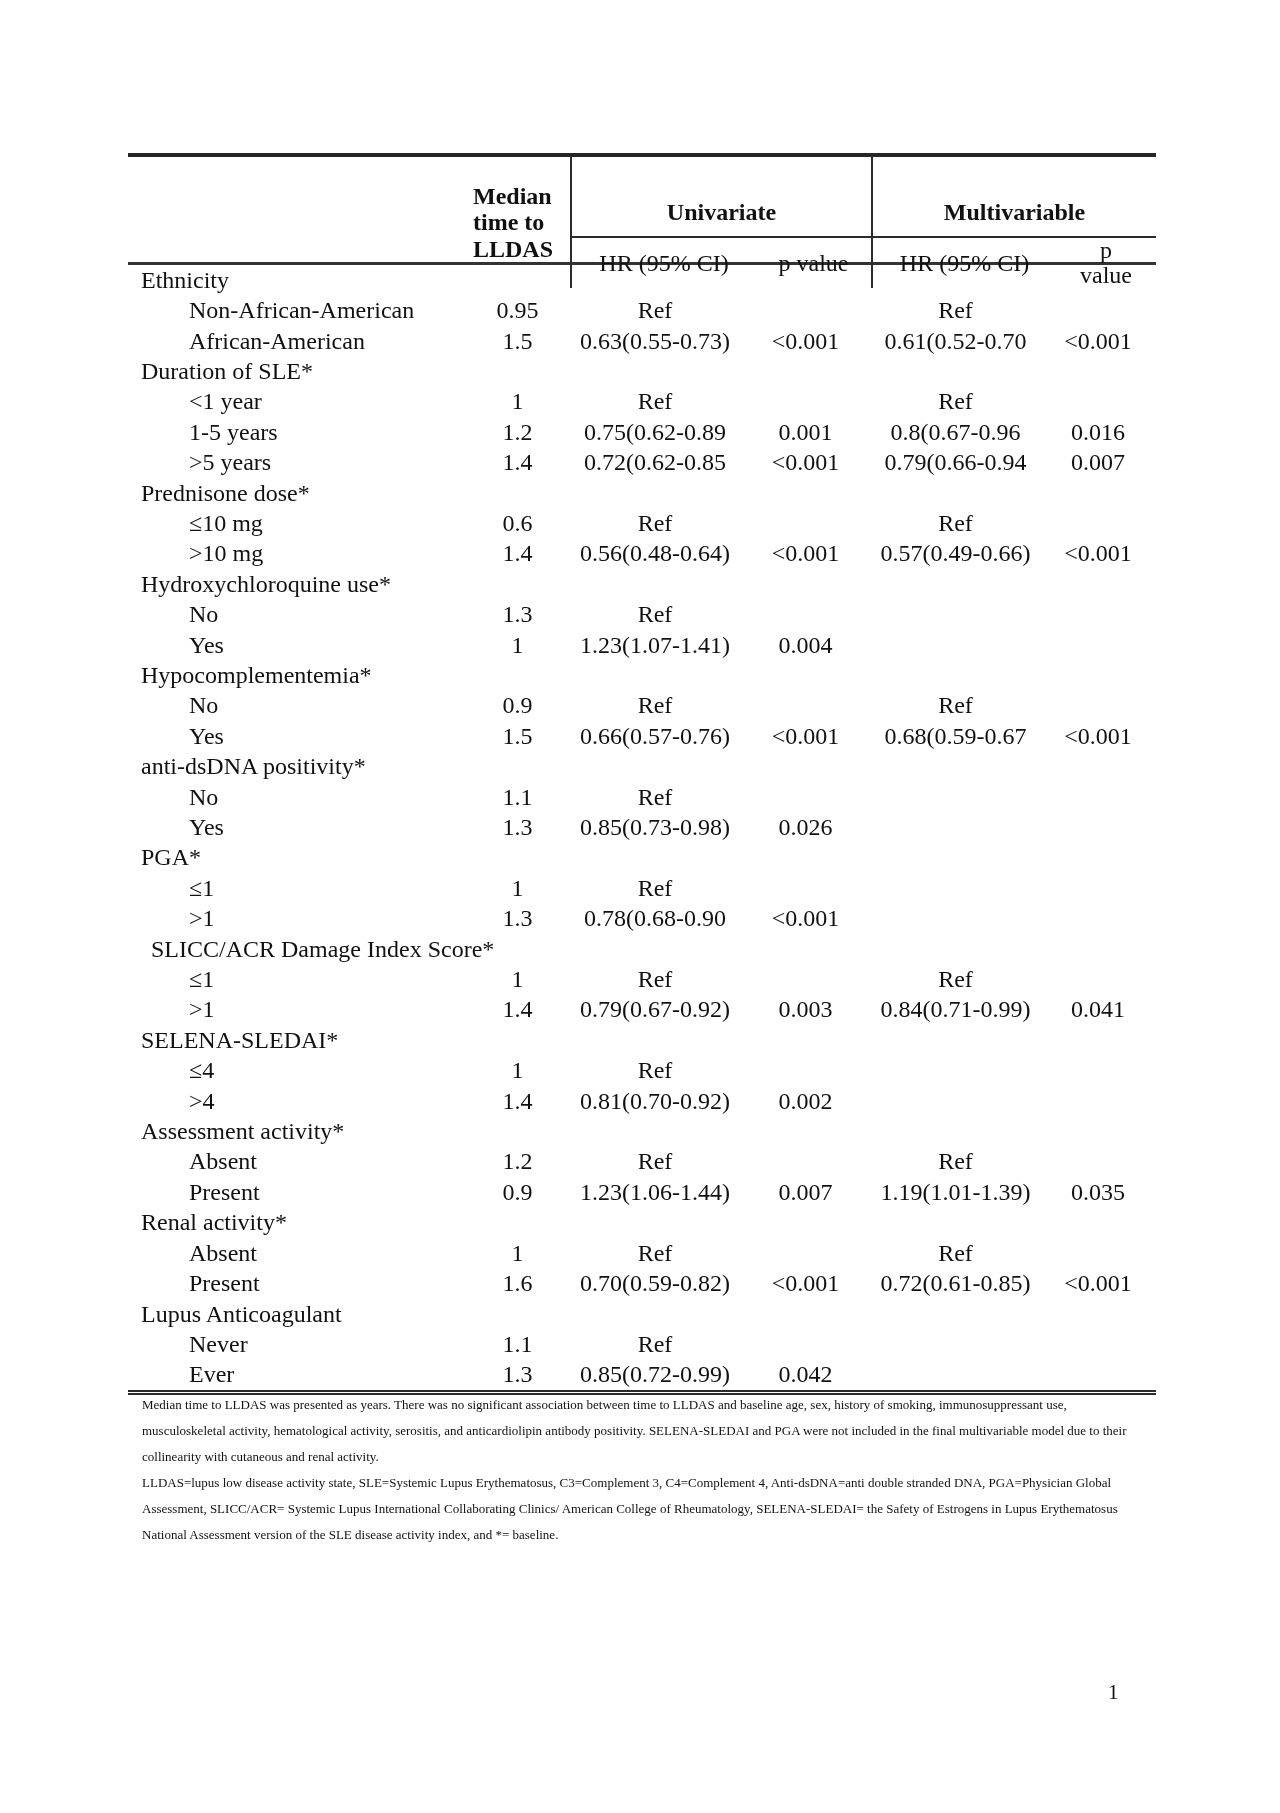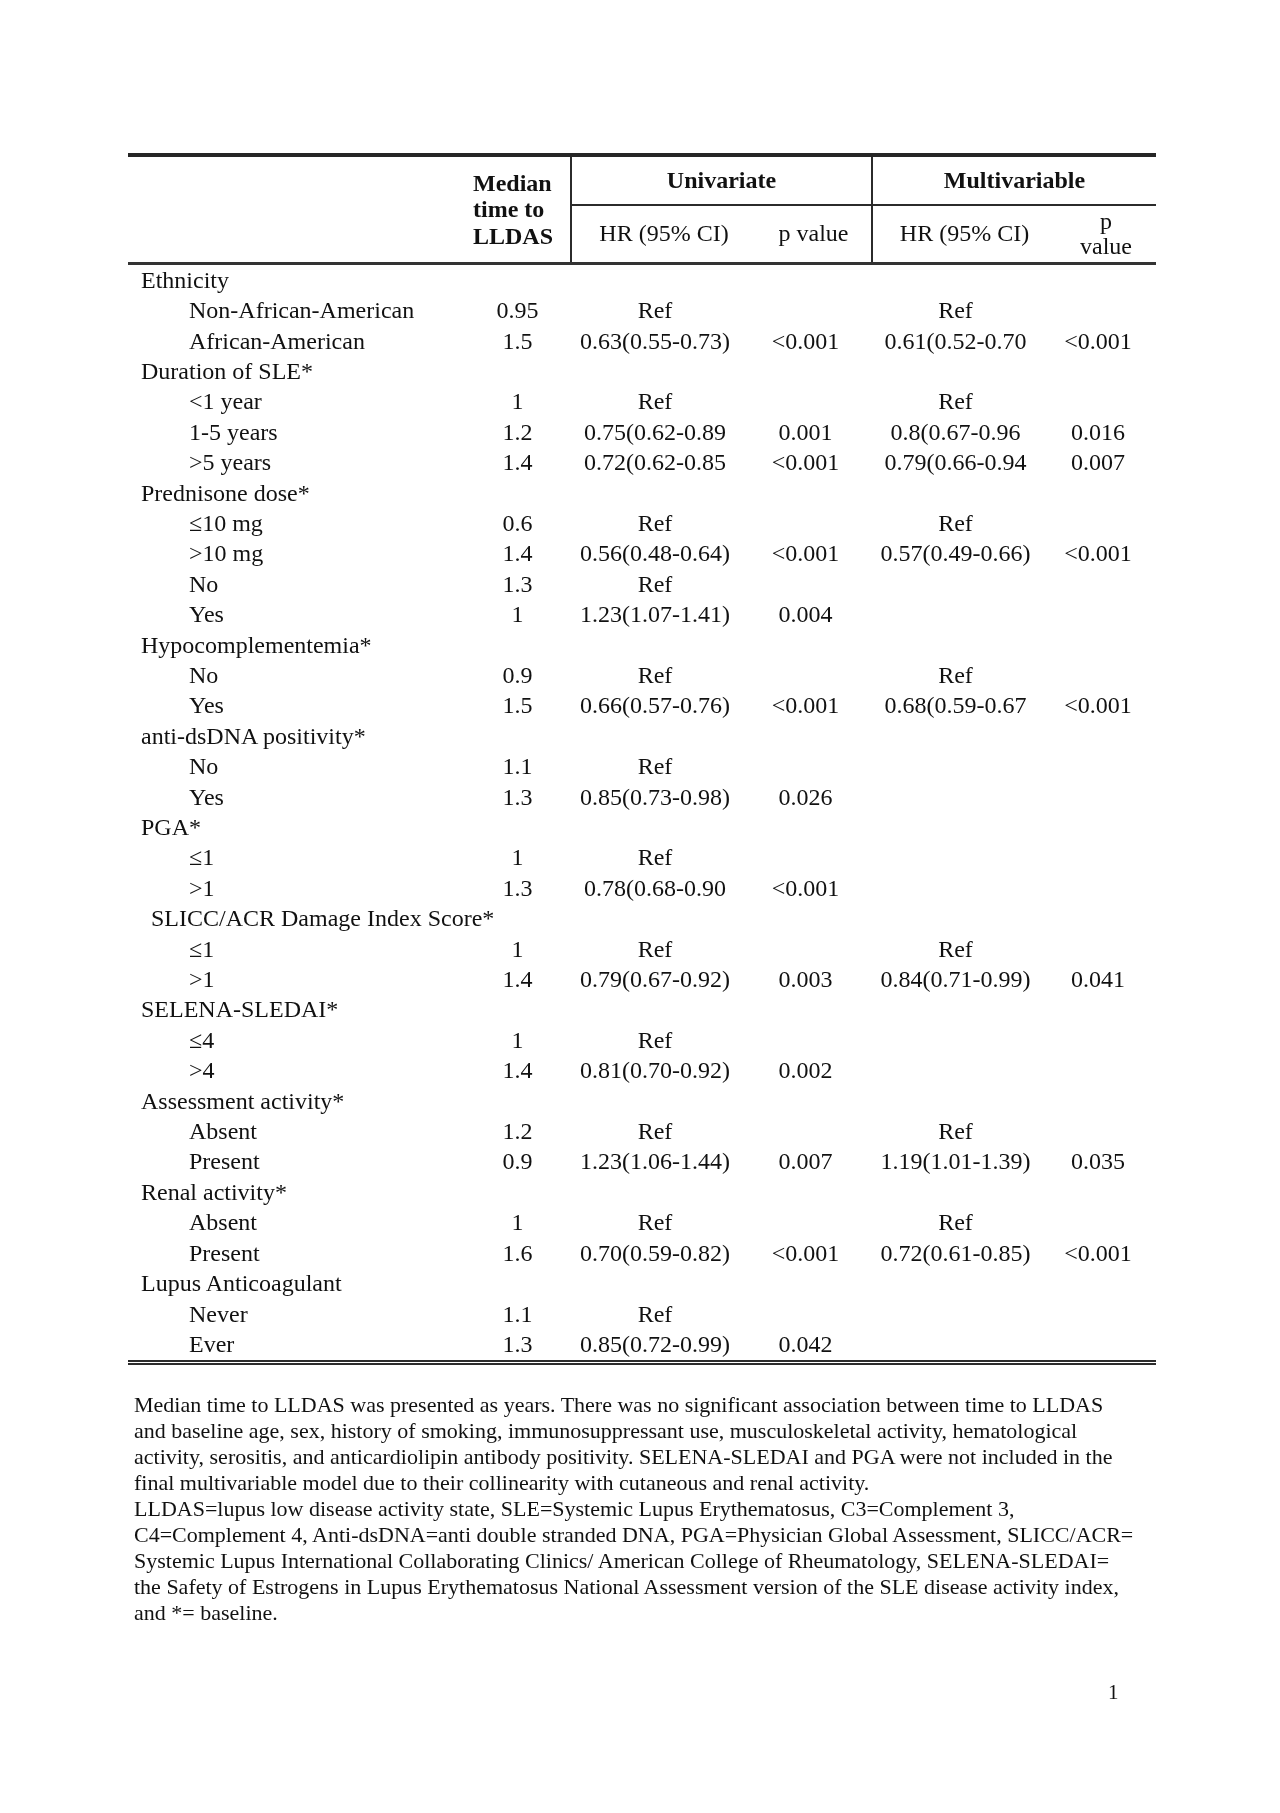--- a/index.html
+++ b/index.html
@@ -30,21 +30,21 @@
     padding:0 8px;
   }
   .h-group{
     border-left:2px solid #2b2b2b;
     display:flex;flex-direction:column;
   }
   .h-group-title{
     height:47px;flex:0 0 47px;
     border-bottom:2px solid #2b2b2b;
     font-weight:bold;
-    display:flex;align-items:center;justify-content:center;
+    display:flex;align-items:center;justify-content:center;margin-top:32px;
   }
   .h-subrow{flex:1;display:grid;align-items:center;padding-left:8px;}
   .h-uni .h-subrow{grid-template-columns:168px 131px;}
   .h-multi .h-subrow{grid-template-columns:167px 116px;}
   .h-sub{text-align:center;line-height:1.05;}
   .h-p-multi{padding:0 26px;}
 
   .tbody{border-bottom:5px double #2b2b2b;}
   .row{
     display:grid;
@@ -55,22 +55,22 @@
     white-space:nowrap;
   }
   .cell{overflow:visible;}
   .cell.c{text-align:center;}
   .row.section .stub{font-weight:normal;padding-left:13px;}
   .row.section.indent .stub{padding-left:23px;}
   .row.item .stub{padding-left:61px;}
 
   
   .footnotes{
-    position:absolute;left:134px;top:1392px;width:1005px;
-    font-size:22px;line-height:26px;
+    position:absolute;left:142px;top:1392px;width:1005px;
+    font-size:13px;line-height:26px;
   }
   .footnotes p{margin:0;}
 
   .page-number{
     position:absolute;left:1108px;top:1680px;
     font-size:21px;
   }
 </style>
 </head>
 <body>
@@ -172,20 +172,28 @@
       <div class="cell c"></div>
     </div>
         <div class="row item">
       <div class="cell stub">&gt;10 mg</div>
       <div class="cell c">1.4</div>
       <div class="cell c">0.56(0.48-0.64)</div>
       <div class="cell c">&lt;0.001</div>
       <div class="cell c">0.57(0.49-0.66)</div>
       <div class="cell c">&lt;0.001</div>
     </div>
+        <div class="row section">
+      <div class="cell stub">Hydroxychloroquine use*</div>
+      <div class="cell c"></div>
+      <div class="cell c"></div>
+      <div class="cell c"></div>
+      <div class="cell c"></div>
+      <div class="cell c"></div>
+    </div>
         <div class="row item">
       <div class="cell stub">No</div>
       <div class="cell c">1.3</div>
       <div class="cell c">Ref</div>
       <div class="cell c"></div>
       <div class="cell c"></div>
       <div class="cell c"></div>
     </div>
         <div class="row item">
       <div class="cell stub">Yes</div>

